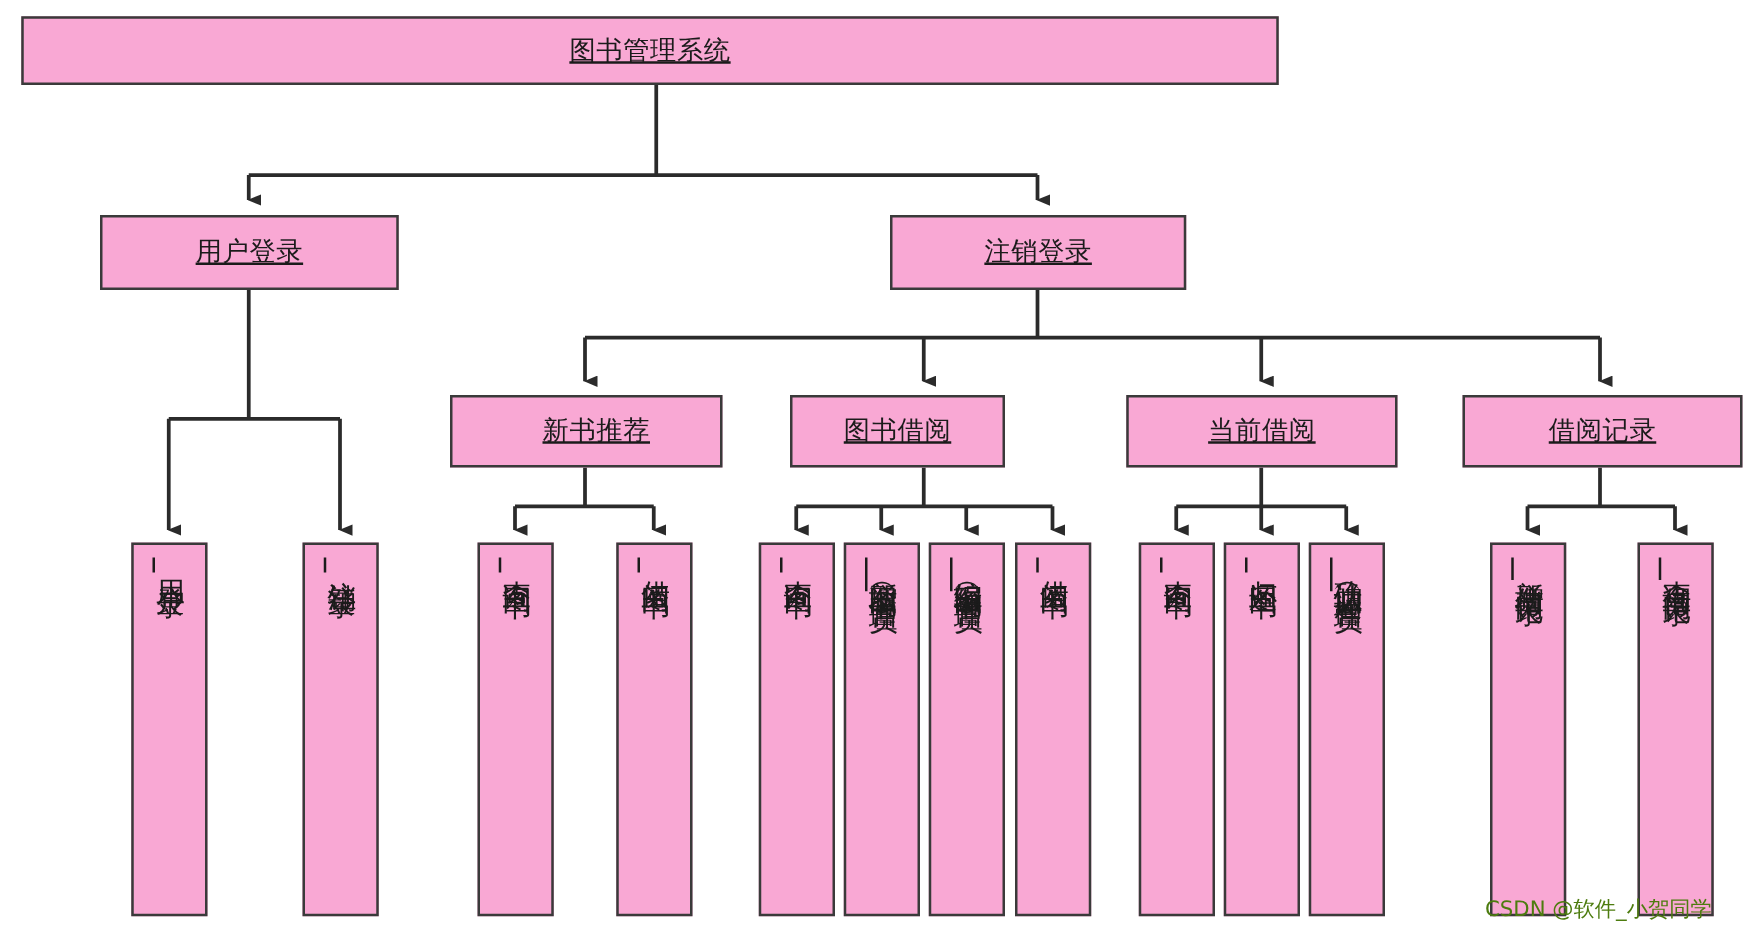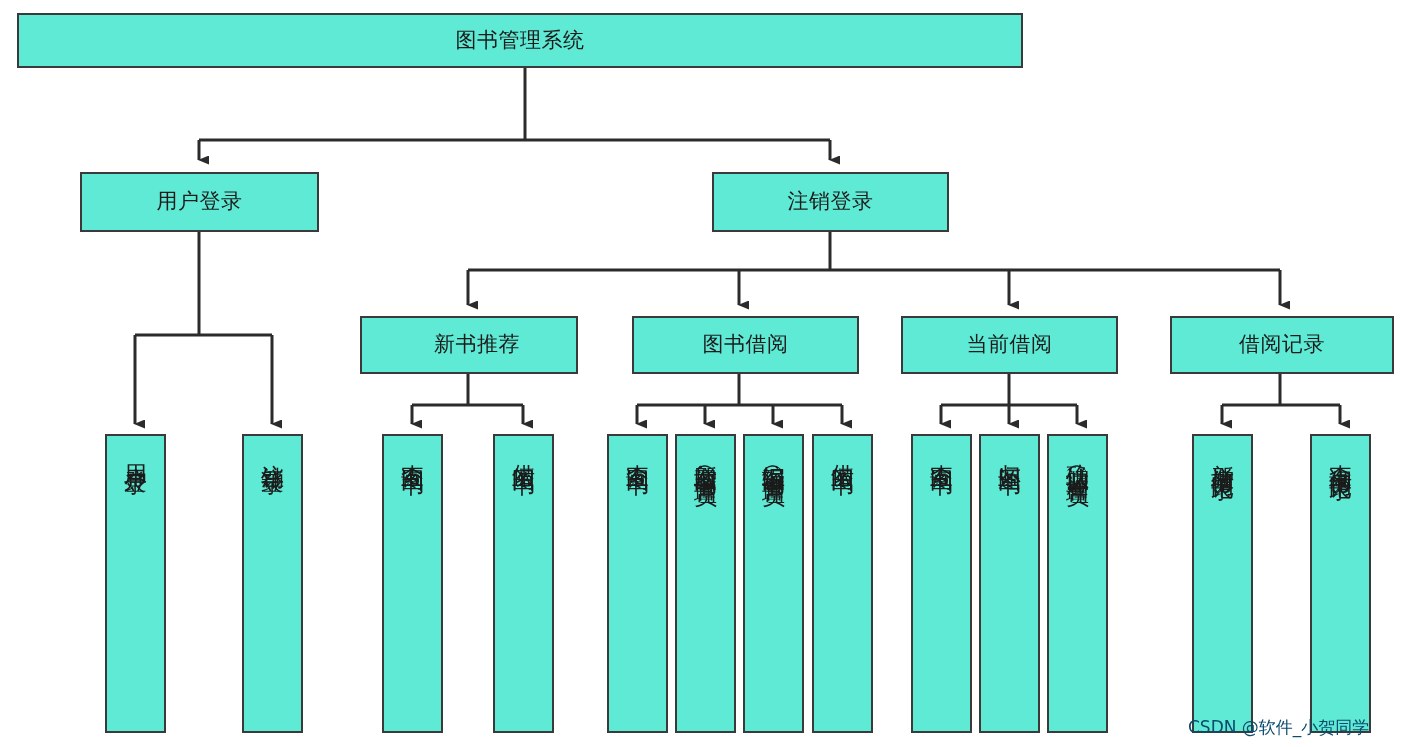--- a/index.html
+++ b/index.html
@@ -22,26 +22,27 @@
     position: absolute;
     left: 0;
     top: 0;
     width: 1405px;
     height: 747px;
     pointer-events: none;
   }
   .node {
     position: absolute;
     box-sizing: border-box;
-    background: #5eead4;
+    background: #f9a8d4;
     border: 2px solid #3a3a3a;
     display: flex;
     align-items: center;
     justify-content: center;
     color: #1b1b1b;
+    text-decoration: underline;
   }
   .node-label {
     display: block;
     text-align: center;
     line-height: 1.22;
     white-space: pre;
   }
   
   .node.horiz .node-label {
     font-size: 21px;
@@ -62,21 +63,21 @@
     font-size: 23px;
     line-height: 1.0;
     letter-spacing: 3px;
     white-space: nowrap;
   }
   #watermark {
     position: absolute;
     left: 1188px;
     top: 716px;
     font-size: 17px;
-    color: #0c4a6e;
+    color: #4d7c0f;
     white-space: nowrap;
     font-family: "DejaVu Sans", "Liberation Sans", sans-serif;
     text-align: center;
   }
 </style>
 </head>
 <body>
 
 <div id="diagram-root">
 
@@ -137,21 +138,21 @@
   <div class="node horiz" style="left:80px; top:172px; width:239px; height:60px;">
     <span class="node-label">用户登录</span>
   </div>
   <div class="node horiz" style="left:712px; top:172px; width:237px; height:60px;">
     <span class="node-label">注销登录</span>
   </div>
 
   <div class="node horiz" style="left:360px; top:316px; width:218px; height:58px;padding-left:16px;">
     <span class="node-label">新书推荐</span>
   </div>
-  <div class="node horiz" style="left:632px; top:316px; width:227px; height:58px;">
+  <div class="node horiz" style="left:632px; top:316px; width:172px; height:58px;">
     <span class="node-label">图书借阅</span>
   </div>
   <div class="node horiz" style="left:901px; top:316px; width:217px; height:58px;">
     <span class="node-label">当前借阅</span>
   </div>
   <div class="node horiz" style="left:1170px; top:316px; width:224px; height:58px;">
     <span class="node-label">借阅记录</span>
   </div>
 
   <div class="node vert" style="left:105px; top:434px; width:61px; height:299px;">

